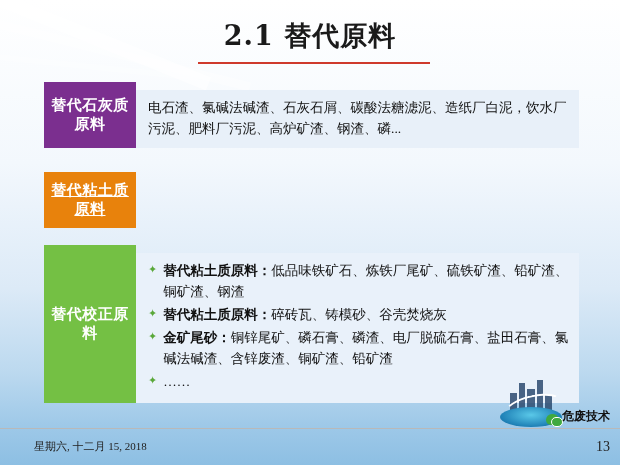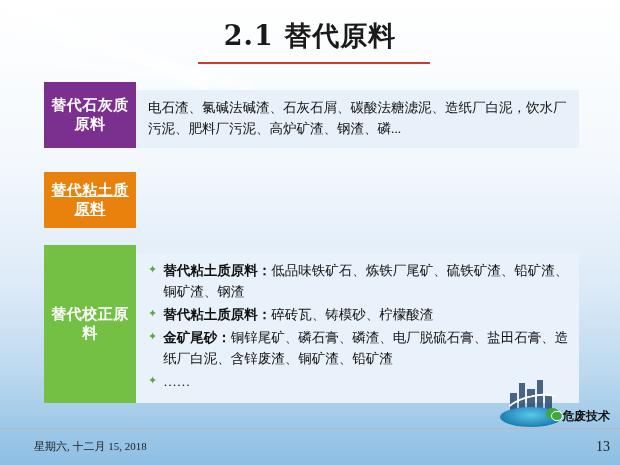--- a/index.html
+++ b/index.html
@@ -194,21 +194,21 @@
     border-radius: 50%;
     border: 2px solid #ffffff;
     border-color: #ffffff transparent transparent transparent;
     transform: rotate(-12deg);
   }
   .brand {
     position: absolute;
     right: 4px;
     bottom: 12px;
     display: flex;
-    align-items: flex-start;
+    align-items: flex-end;
     font-size: 12px;
     font-weight: bold;
     color: #111;
     font-family: Liberation Mono, monospace;
   }
   .wechat {
     display: inline-block;
     width: 13px;
     height: 11px;
     border-radius: 6px 6px 5px 5px;
@@ -251,25 +251,25 @@
 
   <div class="row row3">
     <div class="label green">替代校正原料</div>
     <div class="content tall">
       <div class="bullet-line">
         <span class="bullet-mark">✦</span>
         <span class="bullet-text"><b>替代粘土质原料：</b><span>低品味铁矿石、炼铁厂尾矿、硫铁矿渣、铅矿渣、铜矿渣、钢渣</span></span>
       </div>
       <div class="bullet-line">
         <span class="bullet-mark">✦</span>
-        <span class="bullet-text"><b>替代粘土质原料：</b><span>碎砖瓦、铸模砂、柠檬酸渣</span></span>
+        <span class="bullet-text"><b>替代粘土质原料：</b><span>碎砖瓦、铸模砂、谷壳焚烧灰</span></span>
       </div>
       <div class="bullet-line">
         <span class="bullet-mark">✦</span>
-        <span class="bullet-text"><b>金矿尾砂：</b><span>铜锌尾矿、磷石膏、磷渣、电厂脱硫石膏、盐田石膏、造纸厂白泥、含锌废渣、铜矿渣、铅矿渣</span></span>
+        <span class="bullet-text"><b>金矿尾砂：</b><span>铜锌尾矿、磷石膏、磷渣、电厂脱硫石膏、盐田石膏、氯碱法碱渣、含锌废渣、铜矿渣、铅矿渣</span></span>
       </div>
       <div class="bullet-line">
         <span class="bullet-mark">✦</span>
         <span class="bullet-text"><b></b><span>……</span></span>
       </div>
     </div>
   </div>
 
   <div class="logo-wrap">
     <div class="logo-badge">

